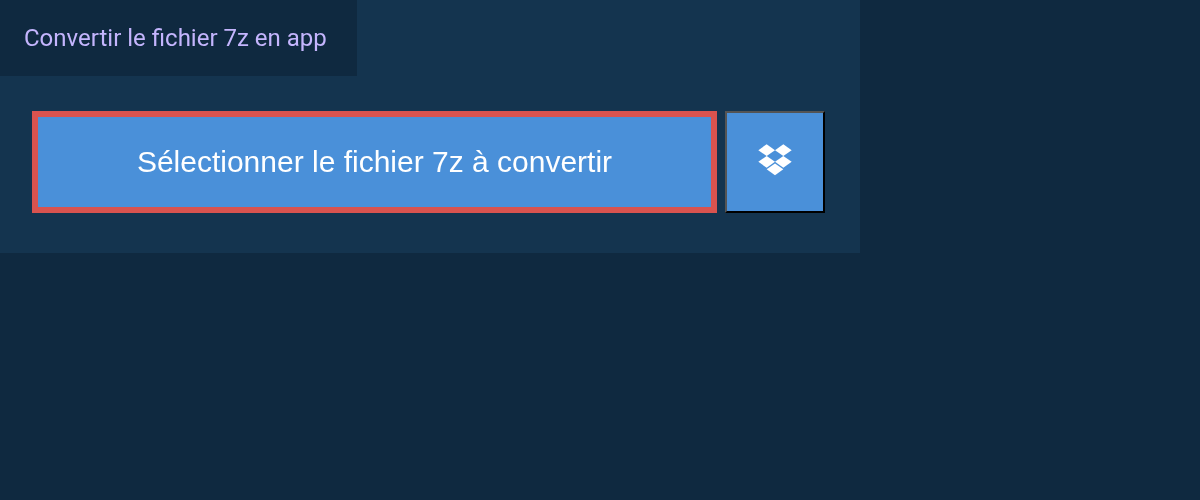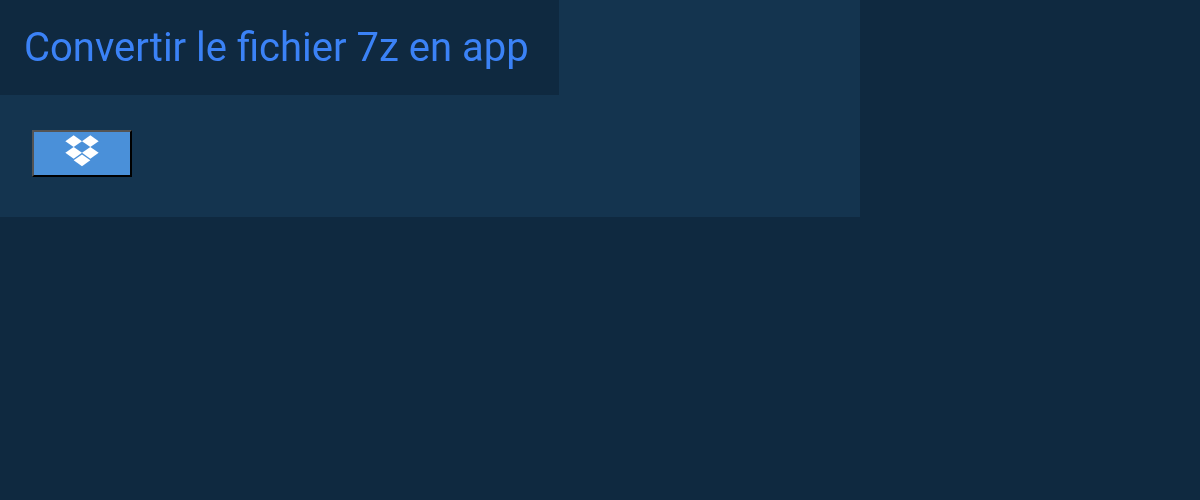--- a/index.html
+++ b/index.html
@@ -20,22 +20,22 @@
       margin-top: 0;
       margin-left: 0;
       padding-bottom: 40px;
     }
     .tab-header {
       background: #0f2940;
       display: inline-block;
       padding: 24px 30px 24px 24px;
     }
     .tab-title {
-      color: #3b82f6;
-      font-size: 40px;
+      color: #c4b5fd;
+      font-size: 24px;
       font-weight: 400;
     }
     .button-row {
       display: flex;
       gap: 8px;
       padding: 35px 32px 0 32px;
     }
     .select-button {
       background: #4a90d9;
       border: 6px solid #d9534f;
@@ -63,20 +63,23 @@
     }
   </style>
 </head>
 <body>
 
 <div class="panel">
   <div class="tab-header">
     <h1 class="tab-title">Convertir le fichier 7z en app</h1>
   </div>
   <div class="button-row">
+    <button class="select-button">
+      <span>Sélectionner le fichier 7z à convertir</span>
+    </button>
     <button class="dropbox-button">
       <span>
         <svg viewBox="0 0 48 48" xmlns="http://www.w3.org/2000/svg">
           <path d="M14 4 L24 11 L14 18 L4 11 Z"></path>
           <path d="M34 4 L44 11 L34 18 L24 11 Z"></path>
           <path d="M14 18 L24 25 L14 32 L4 25 Z"></path>
           <path d="M34 18 L44 25 L34 32 L24 25 Z"></path>
           <path d="M24 27 L34 34 L24 41 L14 34 Z"></path>
         </svg>
       </span>

